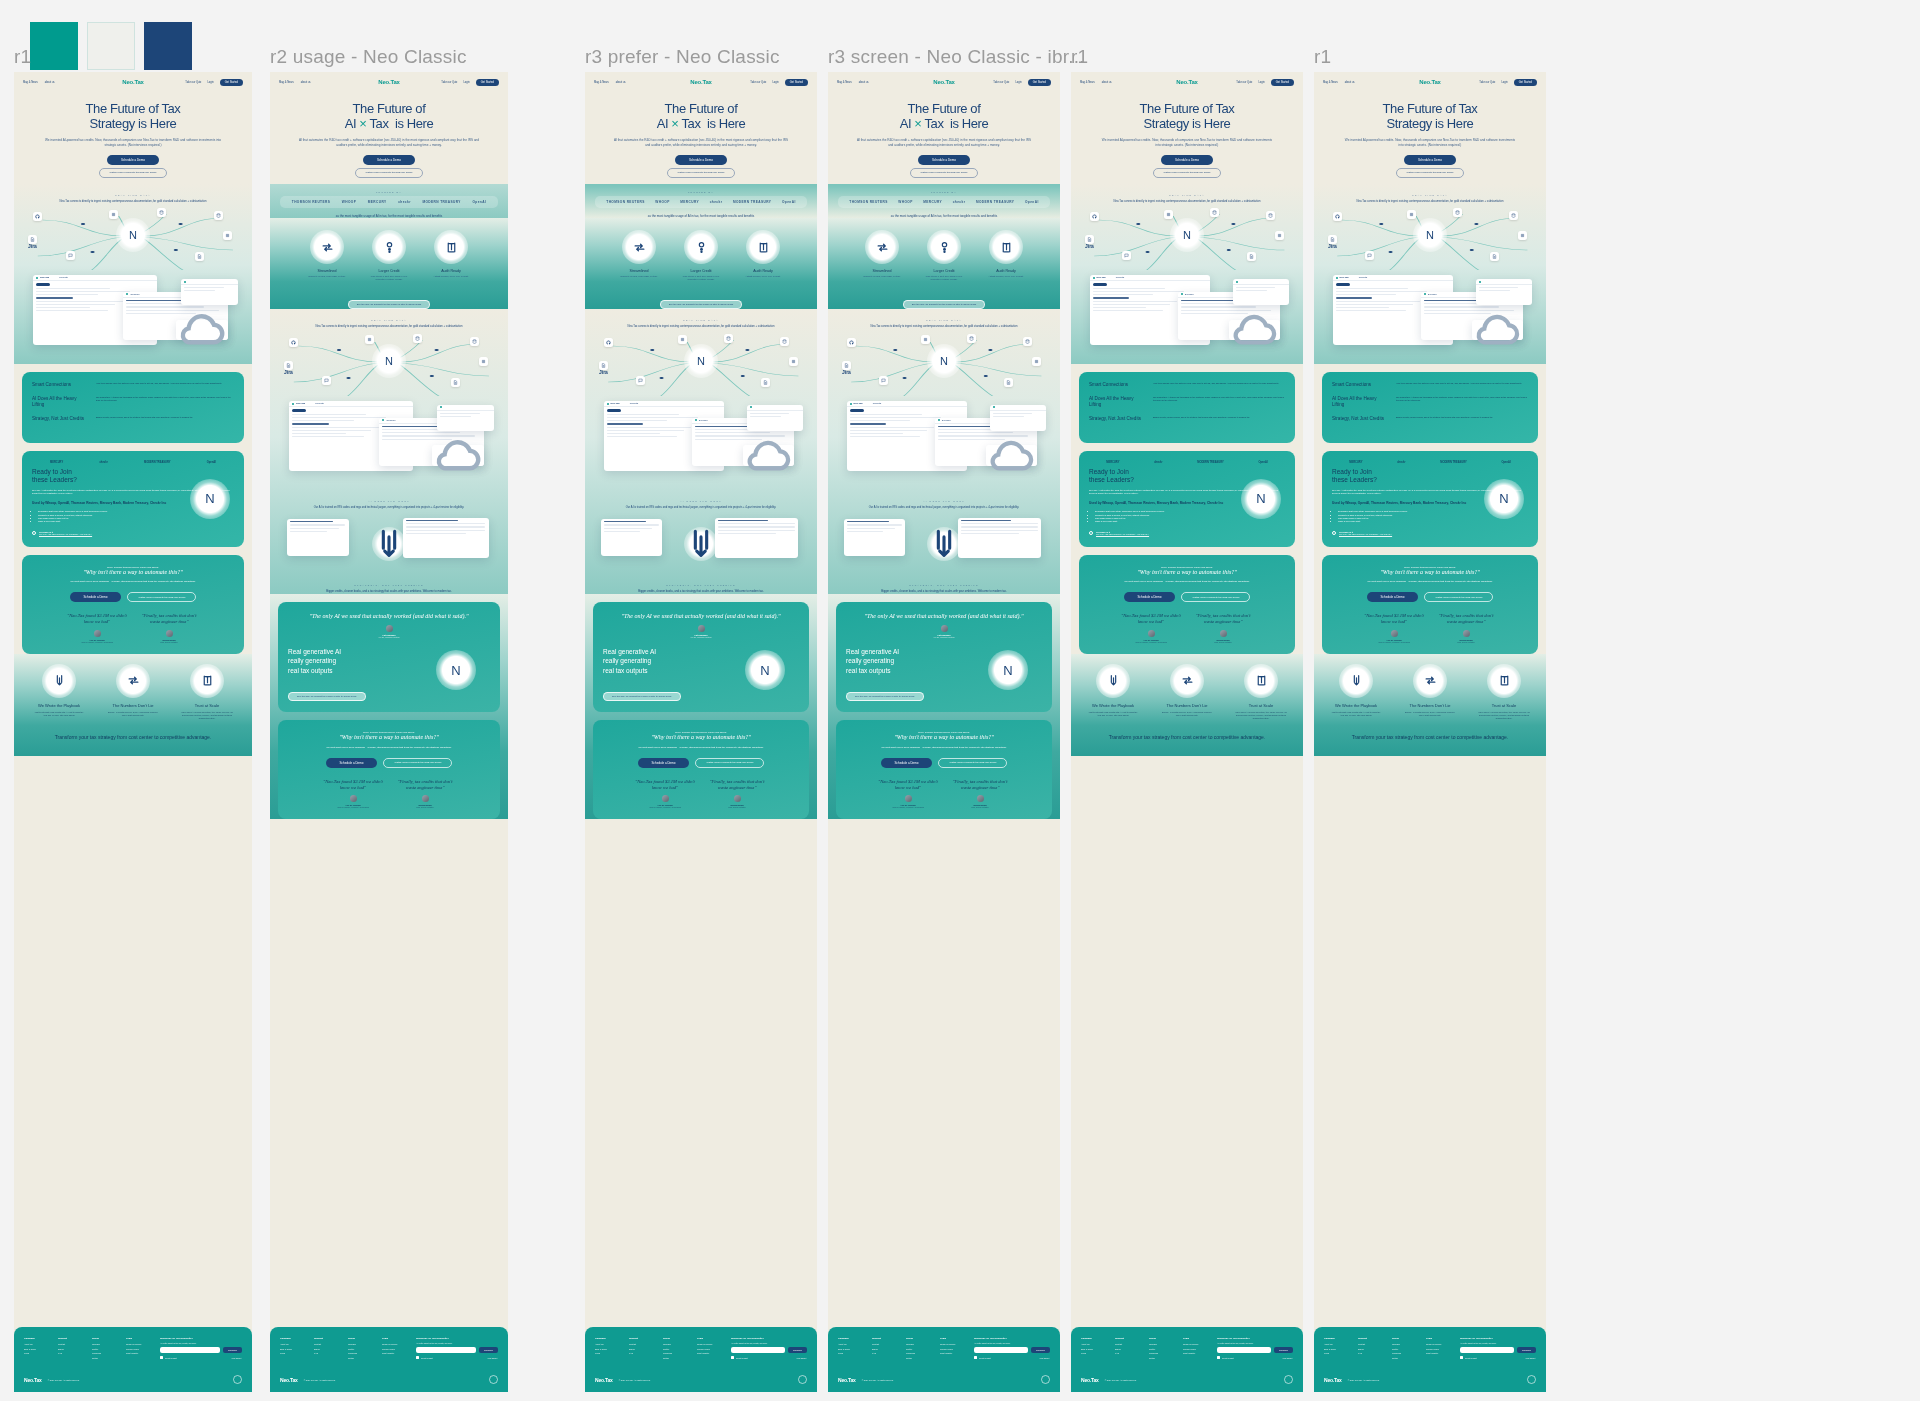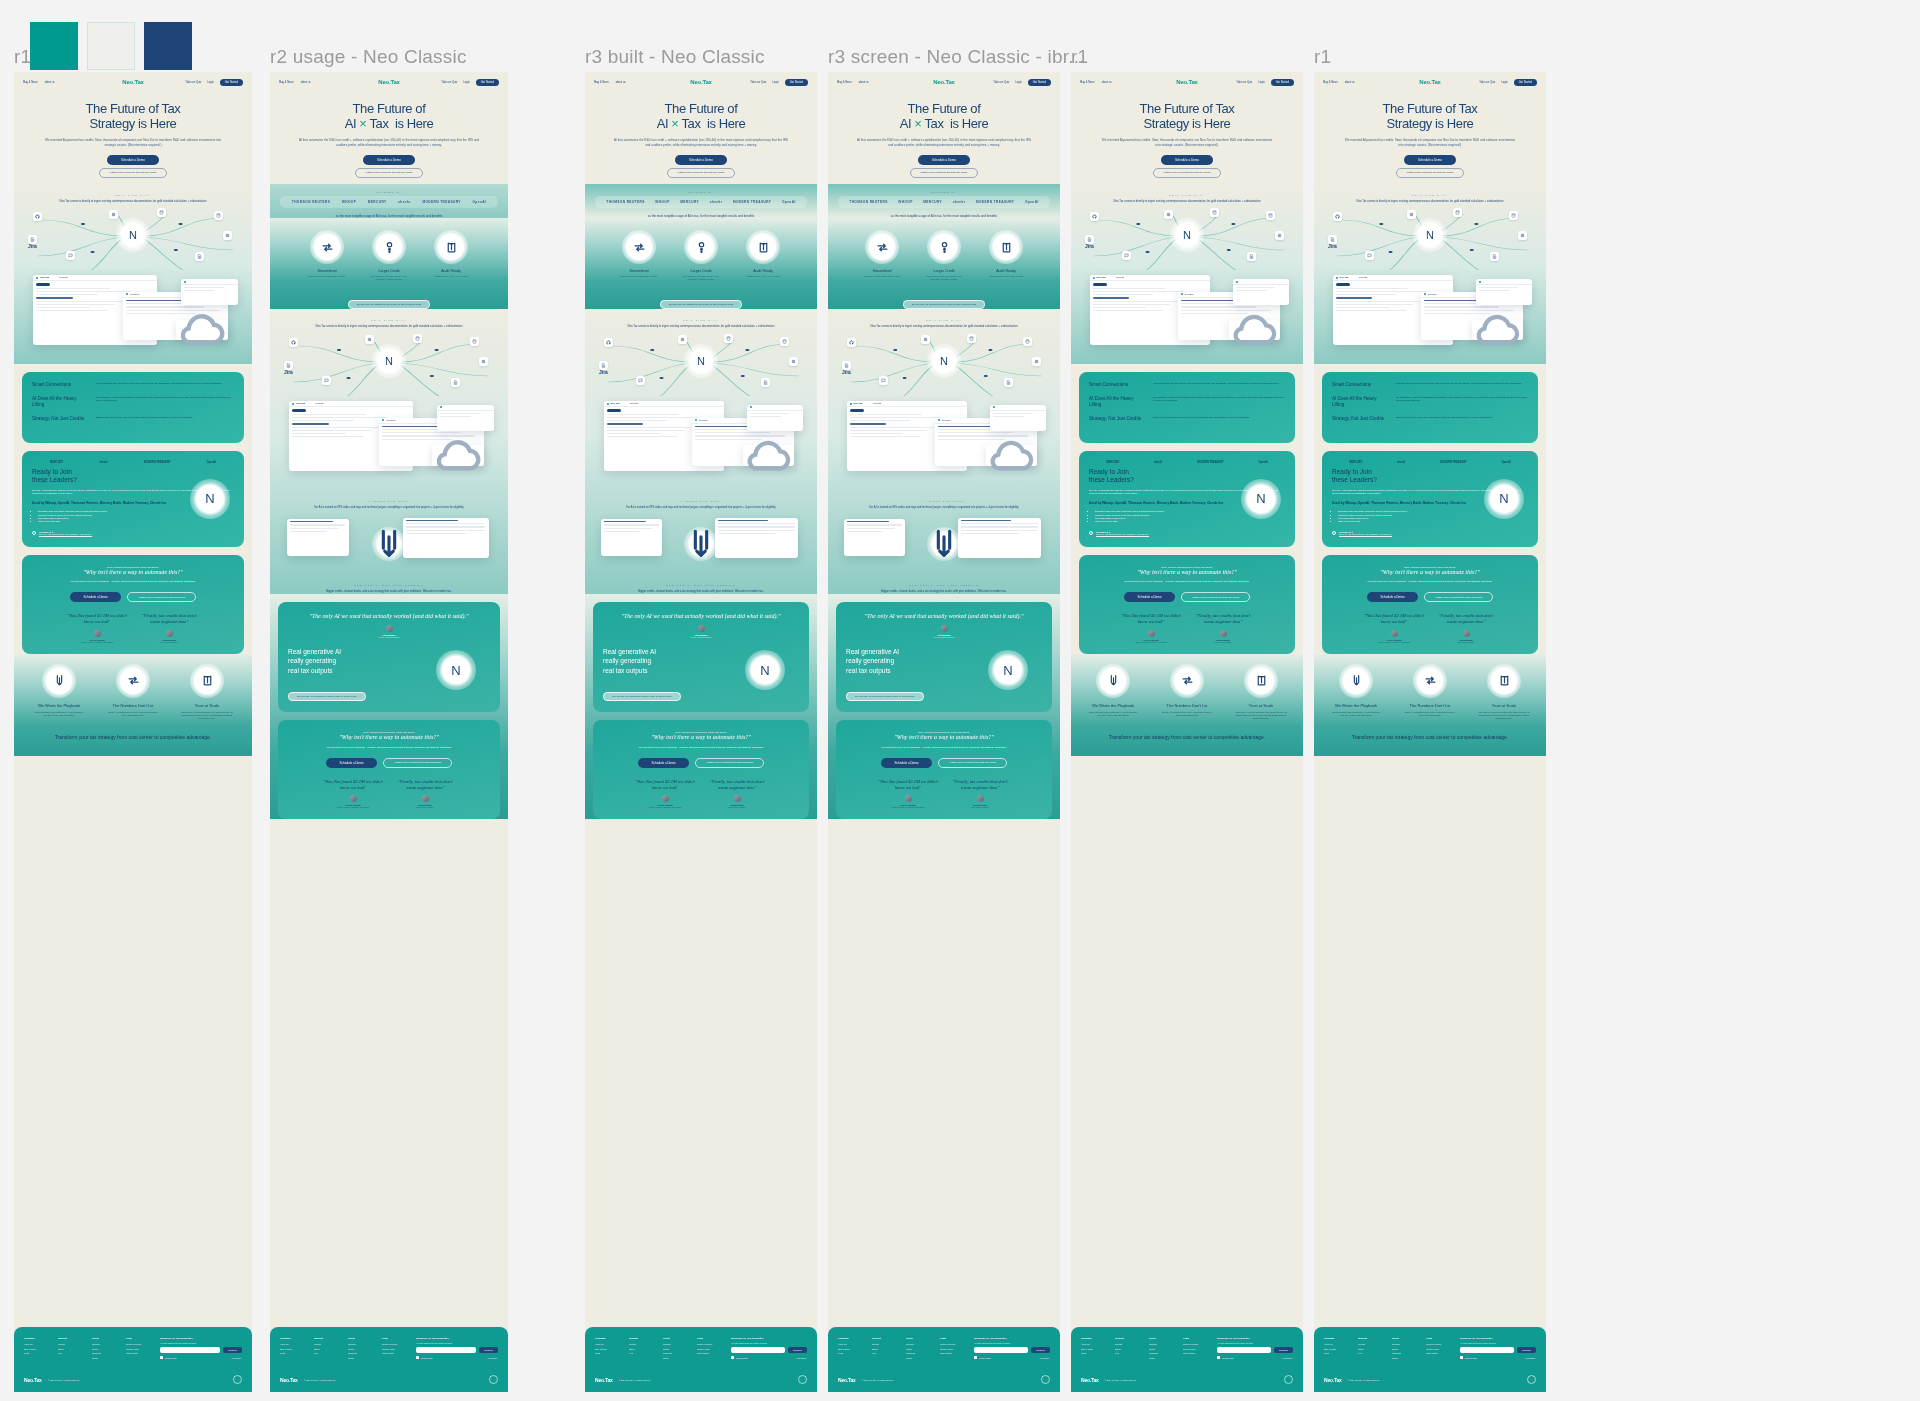--- a/index.html
+++ b/index.html
@@ -126,21 +126,21 @@
 <body>
 
 <div class="swatches">
   <div class="sw teal"></div>
   <div class="sw cream"></div>
   <div class="sw navy"></div>
 </div>
 
 <div class="ab-label" style="left:14px;top:46px">r1</div>
 <div class="ab-label" style="left:270px;top:46px">r2 usage - Neo Classic</div>
-<div class="ab-label" style="left:585px;top:46px">r3 built - Neo Classic</div>
+<div class="ab-label" style="left:585px;top:46px">r3 prefer - Neo Classic</div>
 <div class="ab-label" style="left:828px;top:46px">r3 screen - Neo Classic - ibr...</div>
 <div class="ab-label" style="left:1071px;top:46px">r1</div>
 <div class="ab-label" style="left:1314px;top:46px">r1</div>
 
 <div id="boards">
     <div class="artboard" style="left: 14px; top: 72px; width: 238px; height: 1320px;">
       <div class="pg">
         <div class="nav">
     <div class="nav-left">
       <a>Mag &amp; News</a>

